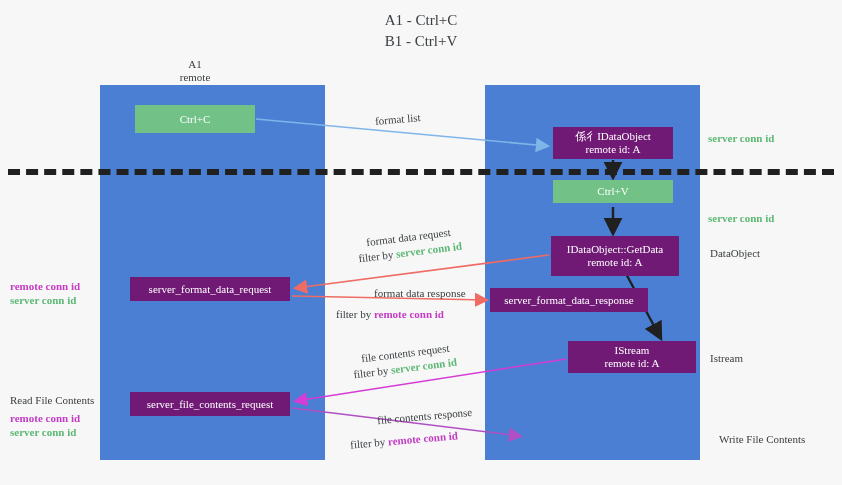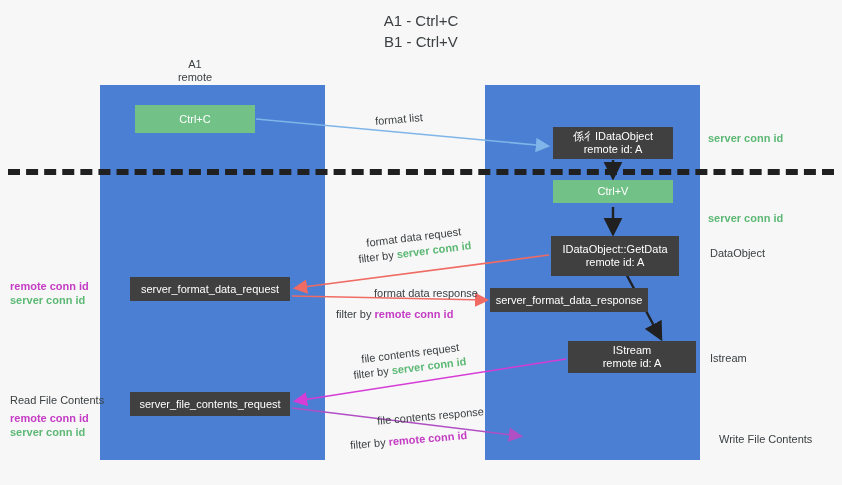--- a/index.html
+++ b/index.html
@@ -2,21 +2,21 @@
 <html><head>
 <meta charset="utf-8">
 <style>
   html,body{margin:0;padding:0;}
   body{
     width:842px;height:485px;
     background:#f7f7f7;
     font-family:"Liberation Sans", sans-serif;
     overflow:hidden;
   }
-  #stage{position:relative;width:842px;height:485px;}
+  #stage{position:relative;width:842px;height:485px;font-family:Liberation Serif, serif;}
 
   
   .title{
     position:absolute;left:0;top:10px;width:842px;
     text-align:center;color:#3c4043;font-size:15px;line-height:21px;
     white-space:pre-line;
   }
 
   
   .lane-head{
@@ -32,21 +32,21 @@
   #lane-b1{left:485px;width:215px;}
 
   
   .box{
     position:absolute;box-sizing:border-box;
     display:flex;flex-direction:column;align-items:center;justify-content:center;
     color:#ffffff;font-size:11px;line-height:13px;text-align:center;
     white-space:pre-line;
   }
   .green{background:#72c187;}
-  .orange{background:#404040;}
+  .orange{background:#701a75;}
 
   #box-ctrlc{left:135px;top:105px;width:120px;height:28px;}
   #box-idataobject{left:553px;top:127px;width:120px;height:32px;}
   #box-ctrlv{left:553px;top:180px;width:120px;height:23px;}
   #box-getdata{left:551px;top:236px;width:128px;height:40px;}
   #box-istream{left:568px;top:341px;width:128px;height:32px;}
   #box-fmt-req{left:130px;top:277px;width:160px;height:24px;}
   #box-fmt-resp{left:490px;top:288px;width:158px;height:24px;}
   #box-file-req{left:130px;top:392px;width:160px;height:24px;}
   #box-file-resp{left:524px;top:424px;width:162px;height:24px;}

